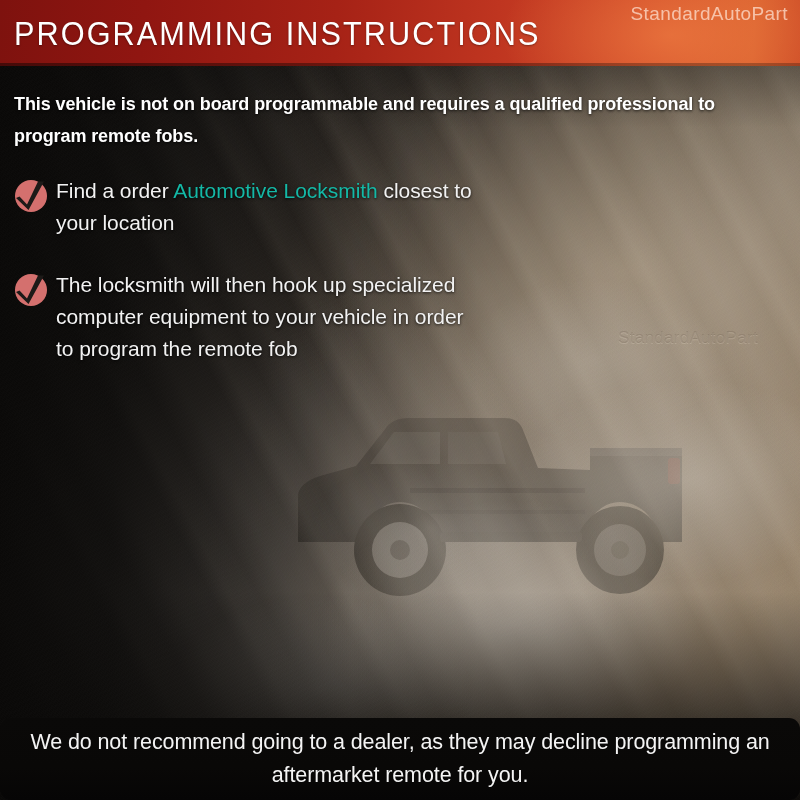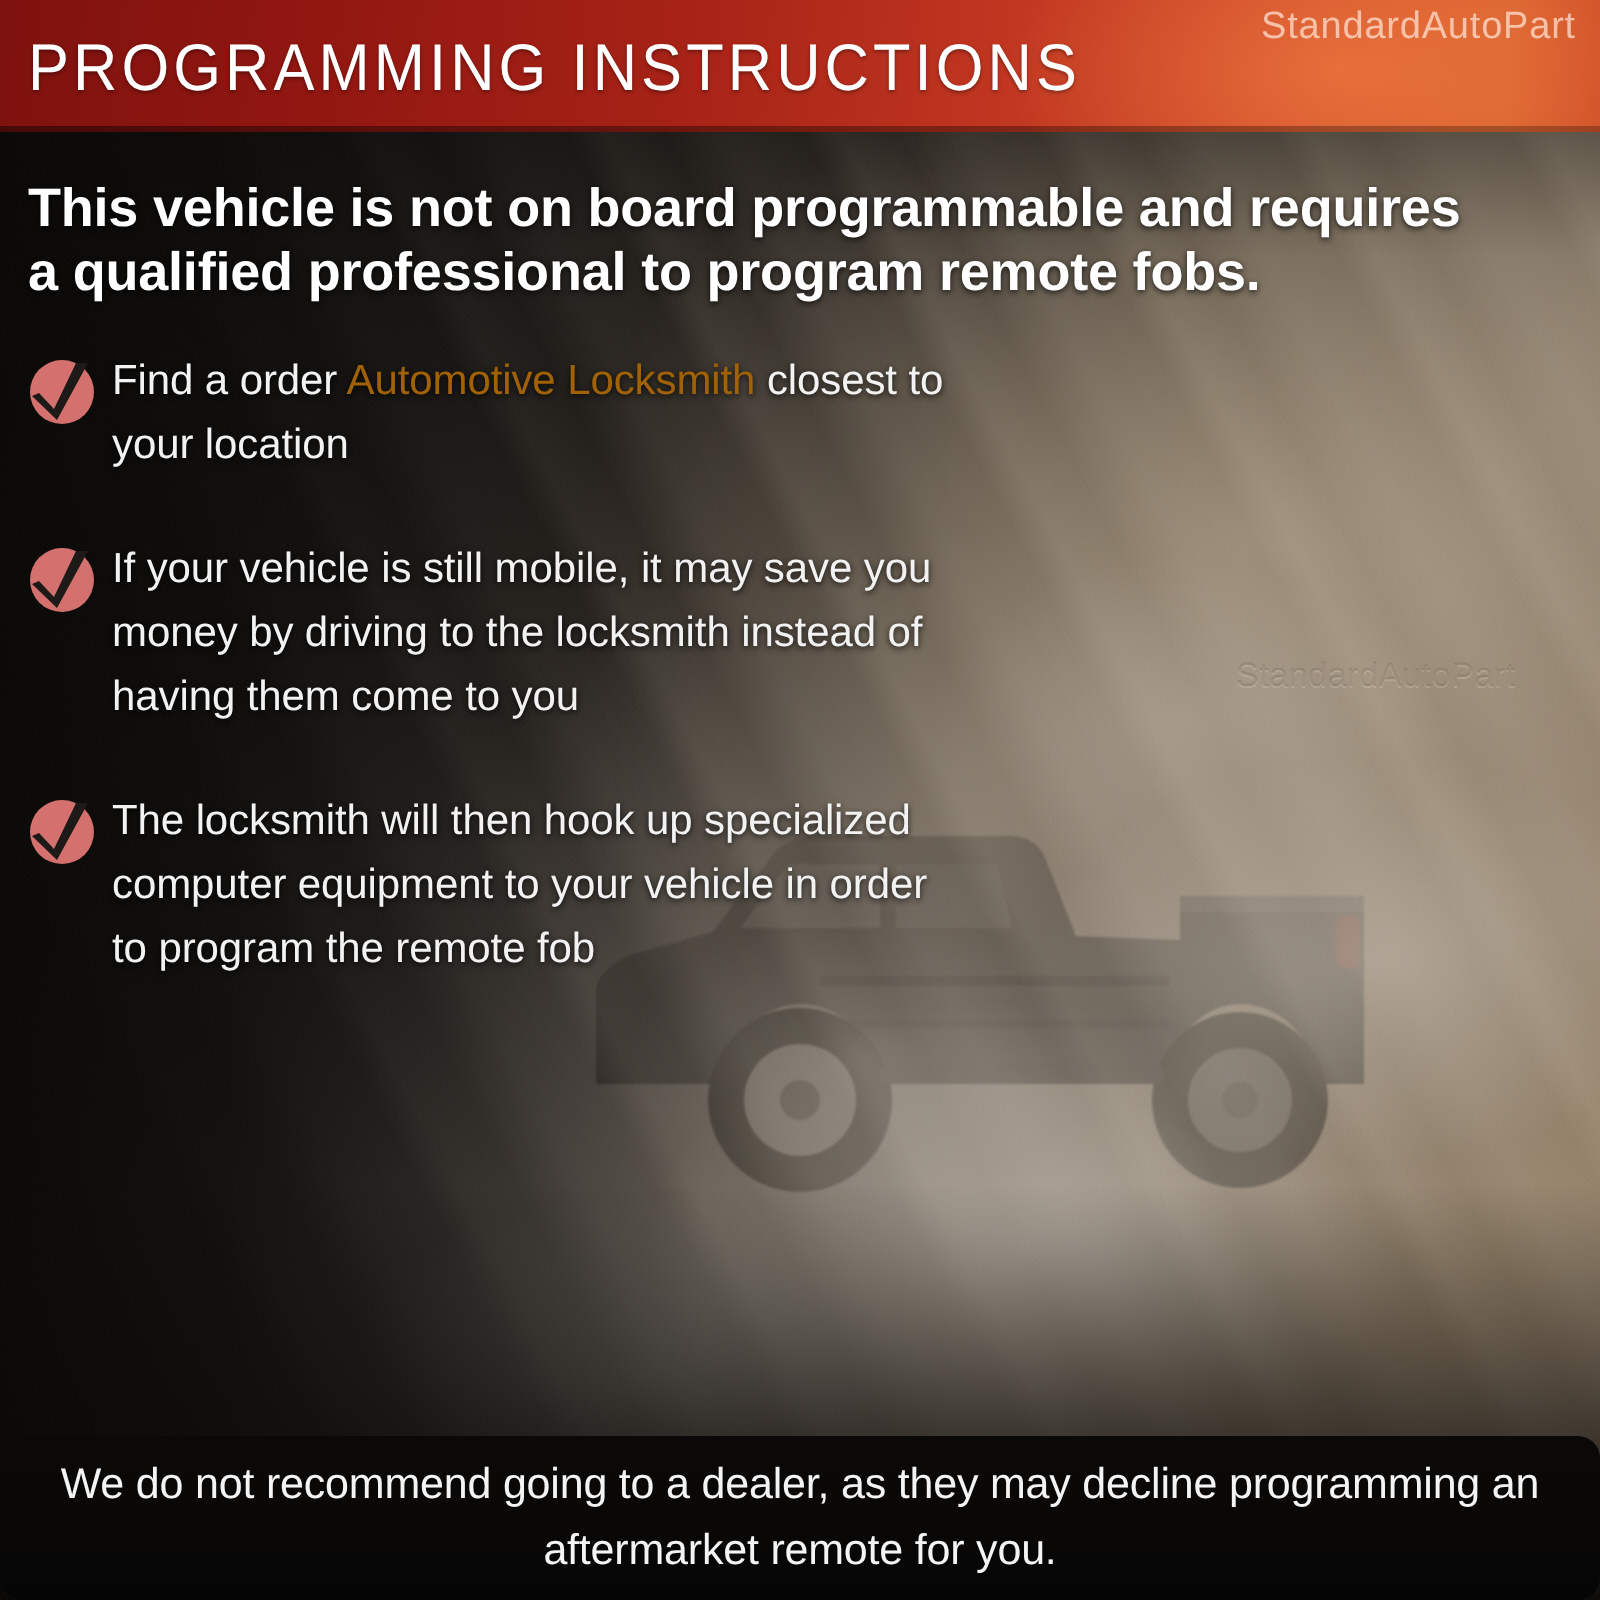--- a/index.html
+++ b/index.html
@@ -150,21 +150,21 @@
     font-family: "Liberation Sans", sans-serif;
     white-space: nowrap;
   }
 
   
   .lede {
     position: absolute;
     left: 14px;
     top: 88px;
     width: 720px;
-    font-size: 27px;
+    font-size: 18px;
     line-height: 32px;
     font-weight: bold;
     color: #ffffff;
     text-shadow: 0 1px 3px rgba(0,0,0,0.75);
     letter-spacing: -0.1px;
   }
 
   .bullets {
     position: absolute;
     left: 14px;
@@ -185,21 +185,21 @@
     height: 34px;
   }
   .check-icon svg { width: 100%; height: 100%; display: block; }
   .bullet-text {
     font-size: 21px;
     line-height: 32px;
     color: #f2f2f2;
     text-shadow: 0 1px 3px rgba(0,0,0,0.8);
     letter-spacing: -0.05px;
   }
-  .accent { color: #a16207; }
+  .accent { color: #14b8a6; }
 
   
   .mid-watermark {
     position: absolute;
     left: 618px;
     top: 328px;
     font-size: 17px;
     letter-spacing: 0.3px;
     color: rgba(120,106,92,0.34);
     text-shadow: 0 1px 0 rgba(255,245,230,0.18);
@@ -293,29 +293,20 @@
     <div class="bullet">
       <span class="check-icon">
         <svg viewBox="0 0 34 34" xmlns="http://www.w3.org/2000/svg">
           <circle cx="17" cy="17" r="16" fill="#d4706e"></circle>
           <path d="M5.5,17.5 L13,25.5 L24,2.5 L30,2.5 L14.5,31 L2,19 Z" fill="#1d1a18"></path>
         </svg>
       </span>
       <span class="bullet-text"><span>Find a order </span><span class="accent">Automotive Locksmith</span><span> closest to your location</span></span>
     </div>
 
-    <div class="bullet">
-      <span class="check-icon">
-        <svg viewBox="0 0 34 34" xmlns="http://www.w3.org/2000/svg">
-          <circle cx="17" cy="17" r="16" fill="#d4706e"></circle>
-          <path d="M5.5,17.5 L13,25.5 L24,2.5 L30,2.5 L14.5,31 L2,19 Z" fill="#1d1a18"></path>
-        </svg>
-      </span>
-      <span class="bullet-text">If your vehicle is still mobile, it may save you money by driving to the locksmith instead of having them come to you</span>
-    </div>
 
     <div class="bullet">
       <span class="check-icon">
         <svg viewBox="0 0 34 34" xmlns="http://www.w3.org/2000/svg">
           <circle cx="17" cy="17" r="16" fill="#d4706e"></circle>
           <path d="M5.5,17.5 L13,25.5 L24,2.5 L30,2.5 L14.5,31 L2,19 Z" fill="#1d1a18"></path>
         </svg>
       </span>
       <span class="bullet-text">The locksmith will then hook up specialized computer equipment to your vehicle in order to program the remote fob</span>
     </div>

